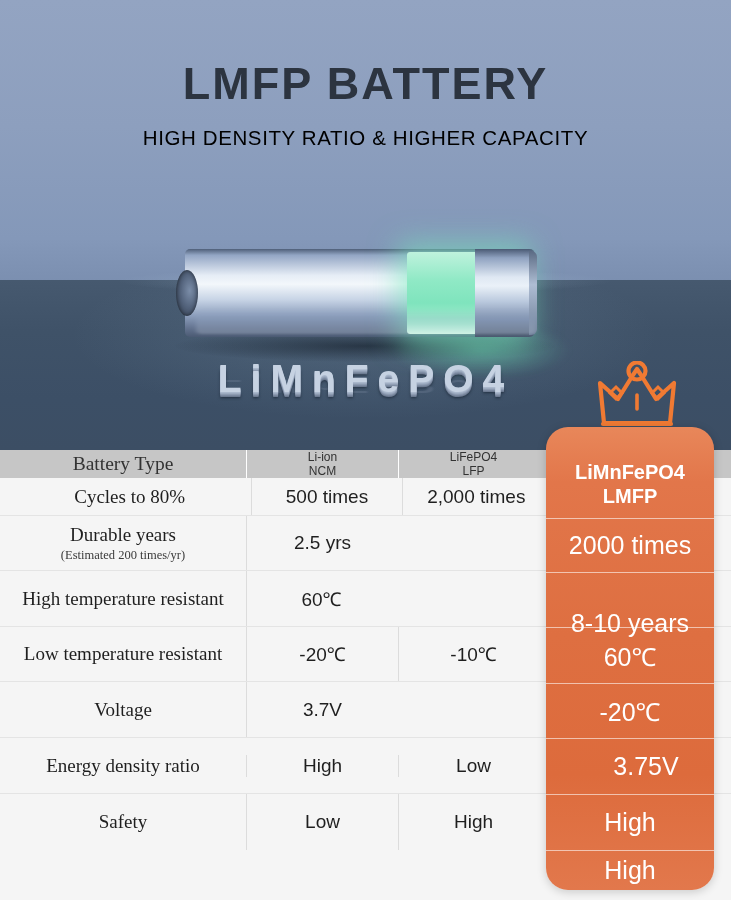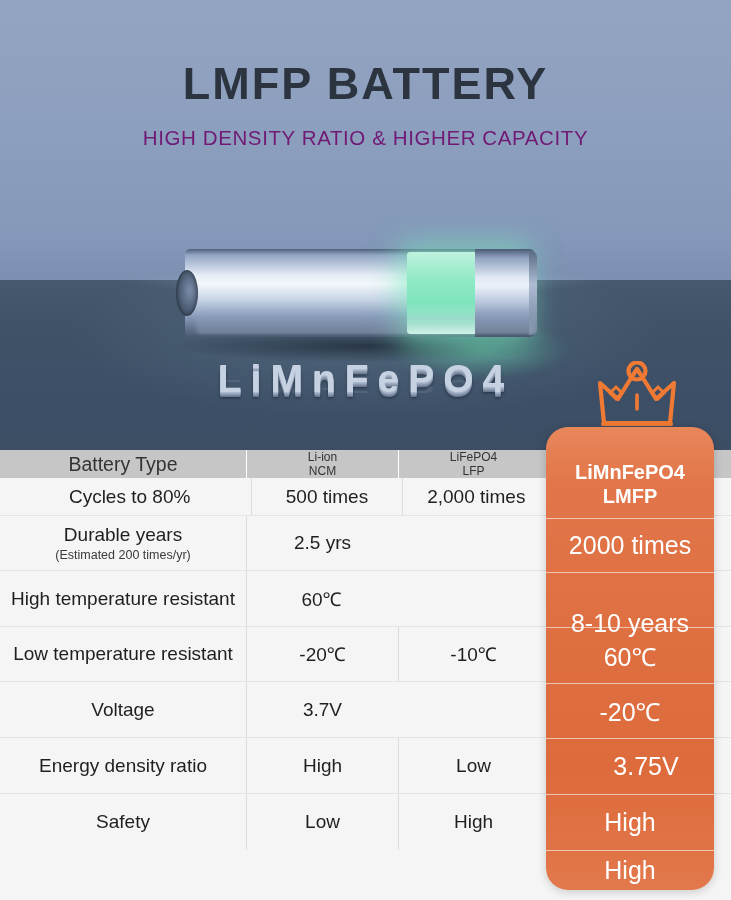--- a/index.html
+++ b/index.html
@@ -17,21 +17,21 @@
   .floor{position:absolute;left:0;top:280px;width:731px;height:170px;
          background:linear-gradient(180deg,#46596f 0%,#3f5268 30%,#3c4f66 70%,#3c4e64 100%);}
   .floor-sheen{position:absolute;left:0;top:280px;width:731px;height:170px;
          background:radial-gradient(ellipse 420px 120px at 365px 55px, rgba(150,180,200,.20), rgba(0,0,0,0) 70%);}
   .horizon-glow{position:absolute;left:0;top:268px;width:731px;height:26px;
          background:radial-gradient(ellipse 330px 18px at 365px 13px, rgba(180,205,225,.35), rgba(0,0,0,0) 75%);}
 
   .hero-title{position:absolute;left:0;top:58px;width:731px;text-align:center;
     font-size:45px;font-weight:bold;letter-spacing:2px;color:#2c3440;}
   .hero-sub{position:absolute;left:0;top:126px;width:731px;text-align:center;
-    font-size:20.5px;letter-spacing:.6px;color:#701a75;}
+    font-size:20.5px;letter-spacing:.6px;color:#000000;}
 
   
   .battery{position:absolute;left:185px;top:249px;width:350px;height:88px;}
   .bat-body{position:absolute;left:0;top:0;width:350px;height:88px;border-radius:5px;
     background:linear-gradient(180deg,#4f5f79 0%,#93a6c4 7%,#e6edf6 30%,#f3f7fb 40%,#c6d3e5 58%,#8b9dbb 76%,#63738f 90%,#4b5a73 100%);}
   .bat-cap-left{position:absolute;left:-9px;top:21px;width:22px;height:46px;border-radius:50%;
     background:radial-gradient(ellipse at 62% 45%,#7b8da8 0%,#55657e 45%,#2f3b4c 100%);
     box-shadow:inset 0 0 4px rgba(0,0,0,.55);}
   .bat-glow{position:absolute;left:222px;top:3px;width:115px;height:82px;border-radius:3px;
     background:linear-gradient(180deg,#bff2dd 0%,#8fe9c5 35%,#7fe4bd 62%,#a5ecd0 88%,#cdf5e3 100%);
@@ -61,21 +61,21 @@
 
   
   .crown{position:absolute;left:596px;top:361px;width:82px;height:68px;}
 
   
   .table{position:absolute;left:0;top:450px;width:731px;height:450px;background:#f5f5f5;}
   .row{display:flex;width:731px;box-sizing:border-box;border-bottom:1px solid #e4e4e4;}
   .row.header{background:#c6c6c6;border-bottom:none;}
   .cell{box-sizing:border-box;display:flex;flex-direction:column;align-items:center;
         justify-content:center;text-align:center;}
-  .c-label{width:246px;}
+  .c-label{width:246px;font-family:Liberation Serif, serif;}
   .c-a{width:152px;border-left:1px solid #dcdcdc;}
   .c-b{width:150px;border-left:1px solid #dcdcdc;}
   .c-h{width:183px;}
   .row.header .c-a,.row.header .c-b{border-left:1px solid #ffffff;}
 
   .header .c-label{font-size:19.5px;color:#333;}
   .header .c-a,.header .c-b{font-size:12px;color:#333;line-height:1.18;}
   .header .c-h{color:#fff;font-size:20px;font-weight:bold;line-height:1.18;}
 
   .label-main{font-size:19px;color:#1f1f1f;line-height:1.15;}
@@ -201,21 +201,21 @@
     <div class="row" style="height:56px;">
       <div class="cell c-label">
         <span class="label-main">Voltage</span>
       </div>
       <div class="cell c-a">
         <span class="val">3.7V</span>
       </div>
       <div class="cell c-h"></div>
     </div>
 
-    <div class="row" style="height:56px;">
+    <div class="row" style="height:56px;align-items:center;">
       <div class="cell c-label">
         <span class="label-main">Energy density ratio</span>
       </div>
       <div class="cell c-a">
         <span class="val">High</span>
       </div>
       <div class="cell c-b">
         <span class="val">Low</span>
       </div>
       <div class="cell c-h"></div>

